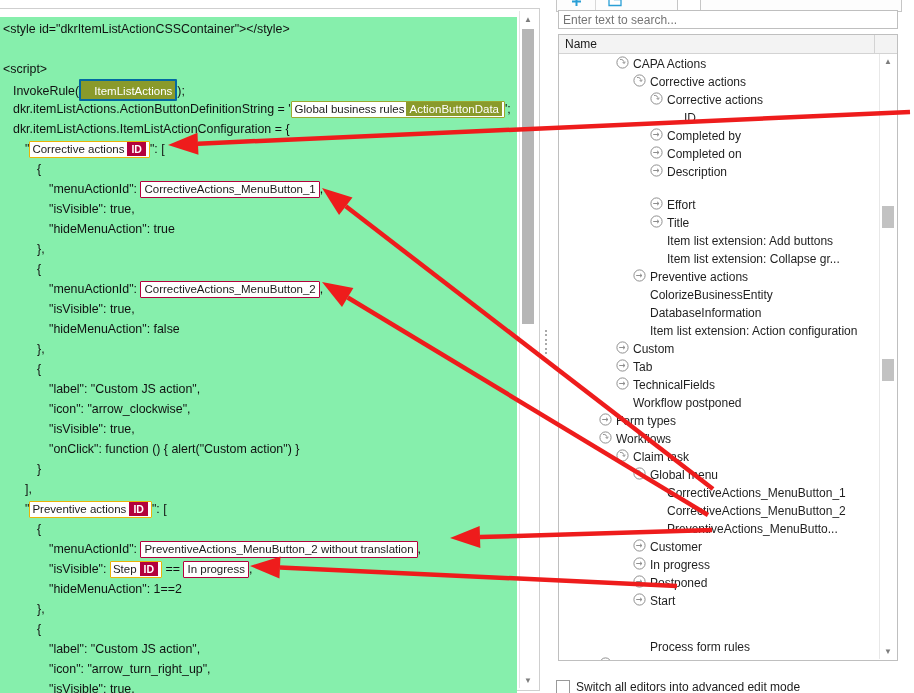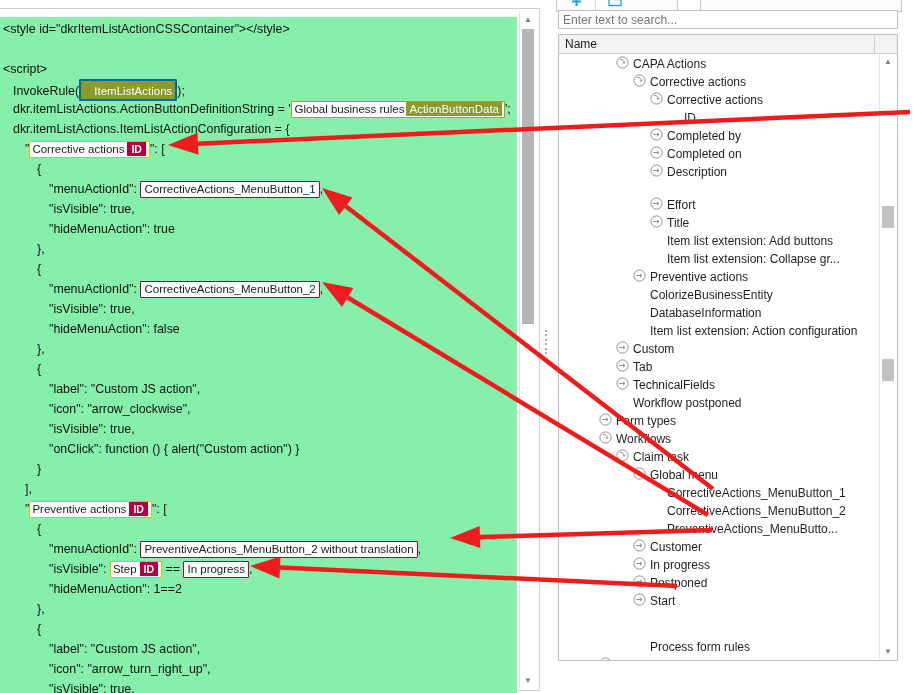--- a/index.html
+++ b/index.html
@@ -242,20 +242,24 @@
 
       <div class="tsb">
         <div class="tsb-up">▲</div>
         <div class="tsb-thumb"></div>
         <div class="tsb-thumb2"></div>
         <div class="tsb-dn">▼</div>
       </div>
     </div>
   </div>
 
+  <div class="adv">
+    <span class="cbx"></span>
+    <span>Switch all editors into advanced edit mode</span>
+  </div>
 
   <svg class="arrows" id="arrows-svg" width="914" height="693">
       <g>
         <line x1="910" y1="112" x2="197.9703743665617" y2="143.66708577615023" stroke="#ee1c1c" stroke-width="4.5"></line>
         <polygon points="168,145 197.48163915115012,132.67794850841094 198.4591095819733,154.65622304388953" fill="#ee1c1c"></polygon>
       </g>
       <g>
         <line x1="713" y1="489" x2="345.7719376162331" y2="206.30013611889046" stroke="#ee1c1c" stroke-width="4.5"></line>
         <polygon points="322,188 352.48198752649296,197.5837589929383 339.0618877059733,215.01651324484263" fill="#ee1c1c"></polygon>
       </g>

